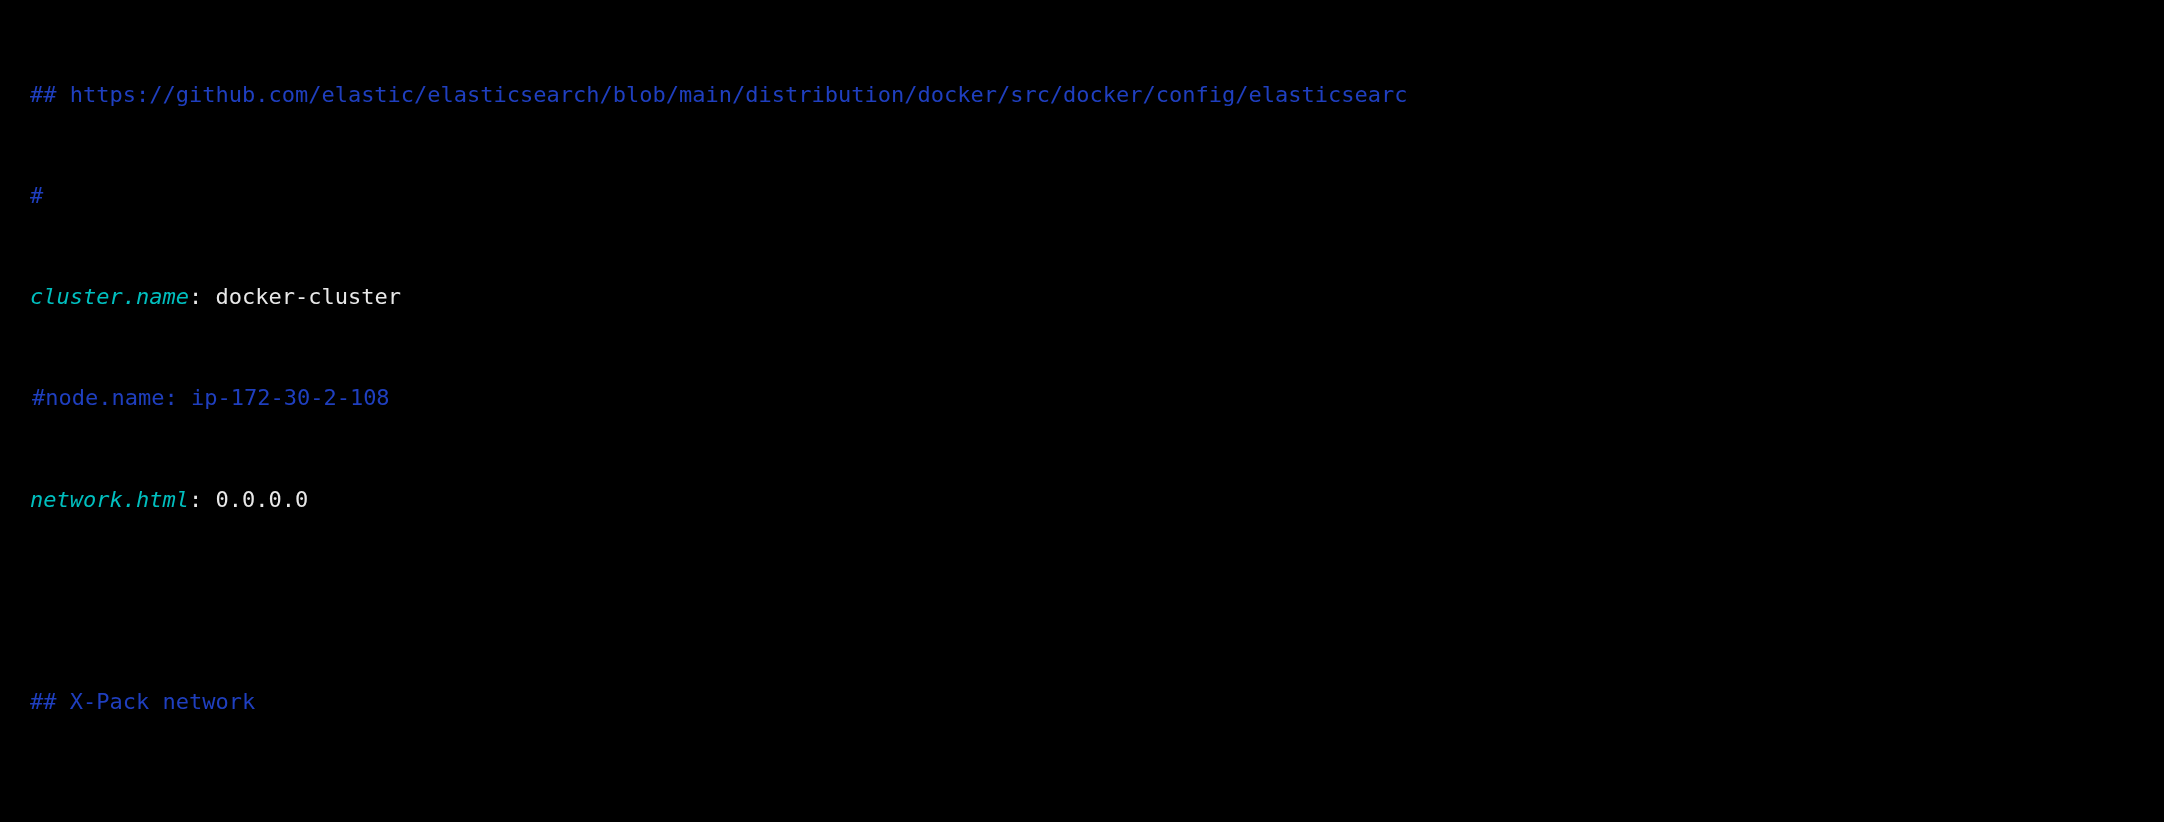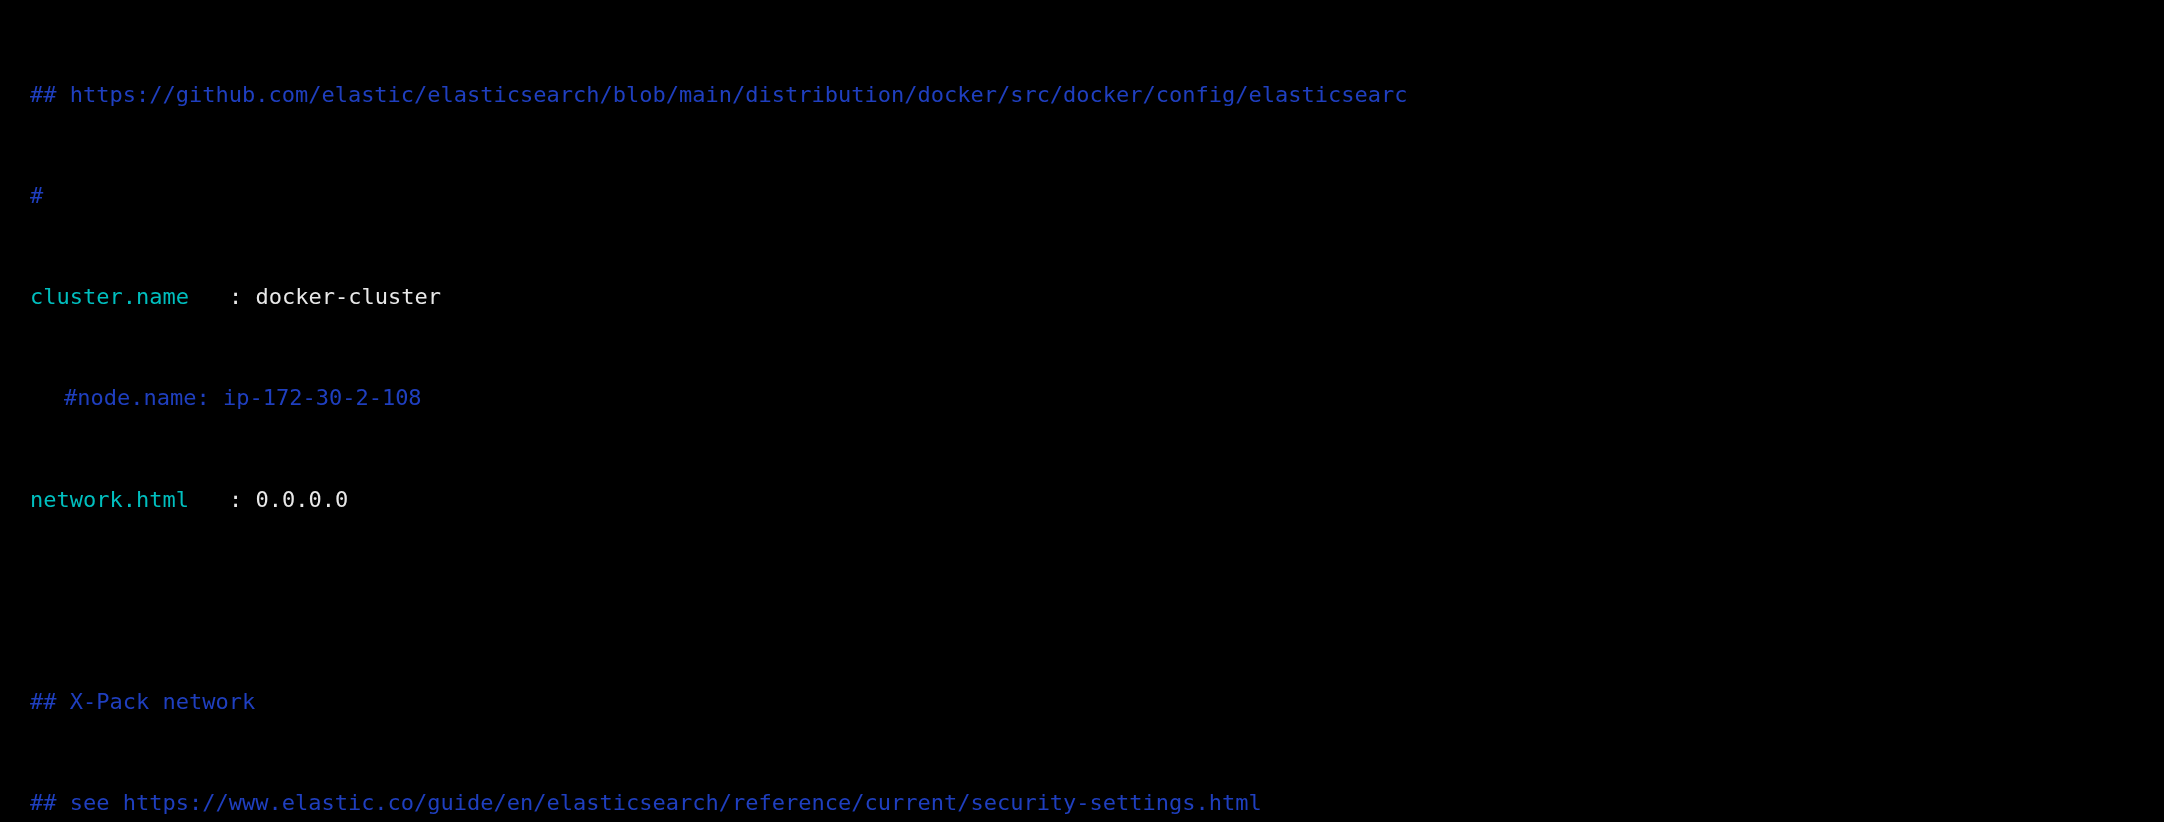--- a/index.html
+++ b/index.html
@@ -15,25 +15,25 @@
   }
   .terminal {
     padding: 6px 0 6px 0;
     white-space: pre;
   }
   .line {
     padding: 0 0 0 30px;
     min-height: 25px;
   }
   .line-indent {
-    padding-left: 64px;
+    padding-left: 32px;
   }
   .comment { color: #1f3fbf; }
-  .key     { color: #00bfbf; }
-  .str     { color: #e8e8e8; margin-left: 40px; }
+  .key     { color: #00bfbf; font-style: italic; }
+  .str     { color: #e8e8e8; }
 
   .blank { height: 25px; }
 </style>
 </head>
 <body>
 
 <div class="terminal">
 
   <div class="line"><span class="comment">## https://github.com/elastic/elasticsearch/blob/main/distribution/docker/src/docker/config/elasticsearc</span></div>
 
@@ -42,21 +42,20 @@
   <div class="line"><span class="key">cluster.name</span><span class="str">: docker-cluster</span></div>
 
   <div class="line line-indent"><span class="comment">#node.name: ip-172-30-2-108</span></div>
 
   <div class="line"><span class="key">network.html</span><span class="str">: 0.0.0.0</span></div>
 
   <div class="blank"></div>
 
   <div class="line"><span class="comment">## X-Pack network</span></div>
 
-  <div class="line"><span class="comment">## see https://www.elastic.co/guide/en/elasticsearch/reference/current/security-settings.html</span></div>
 
   
 
   
 
   
 
   
 
   

